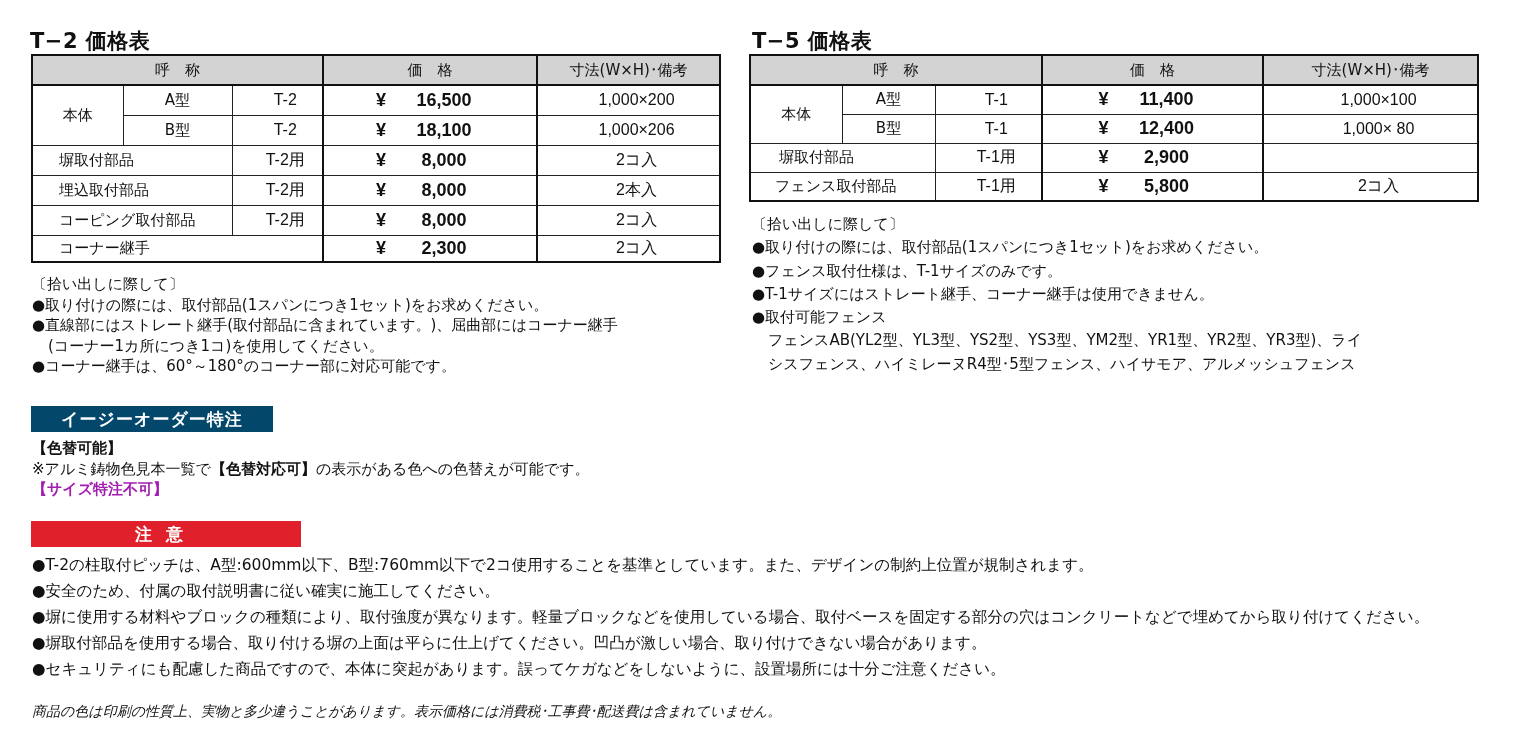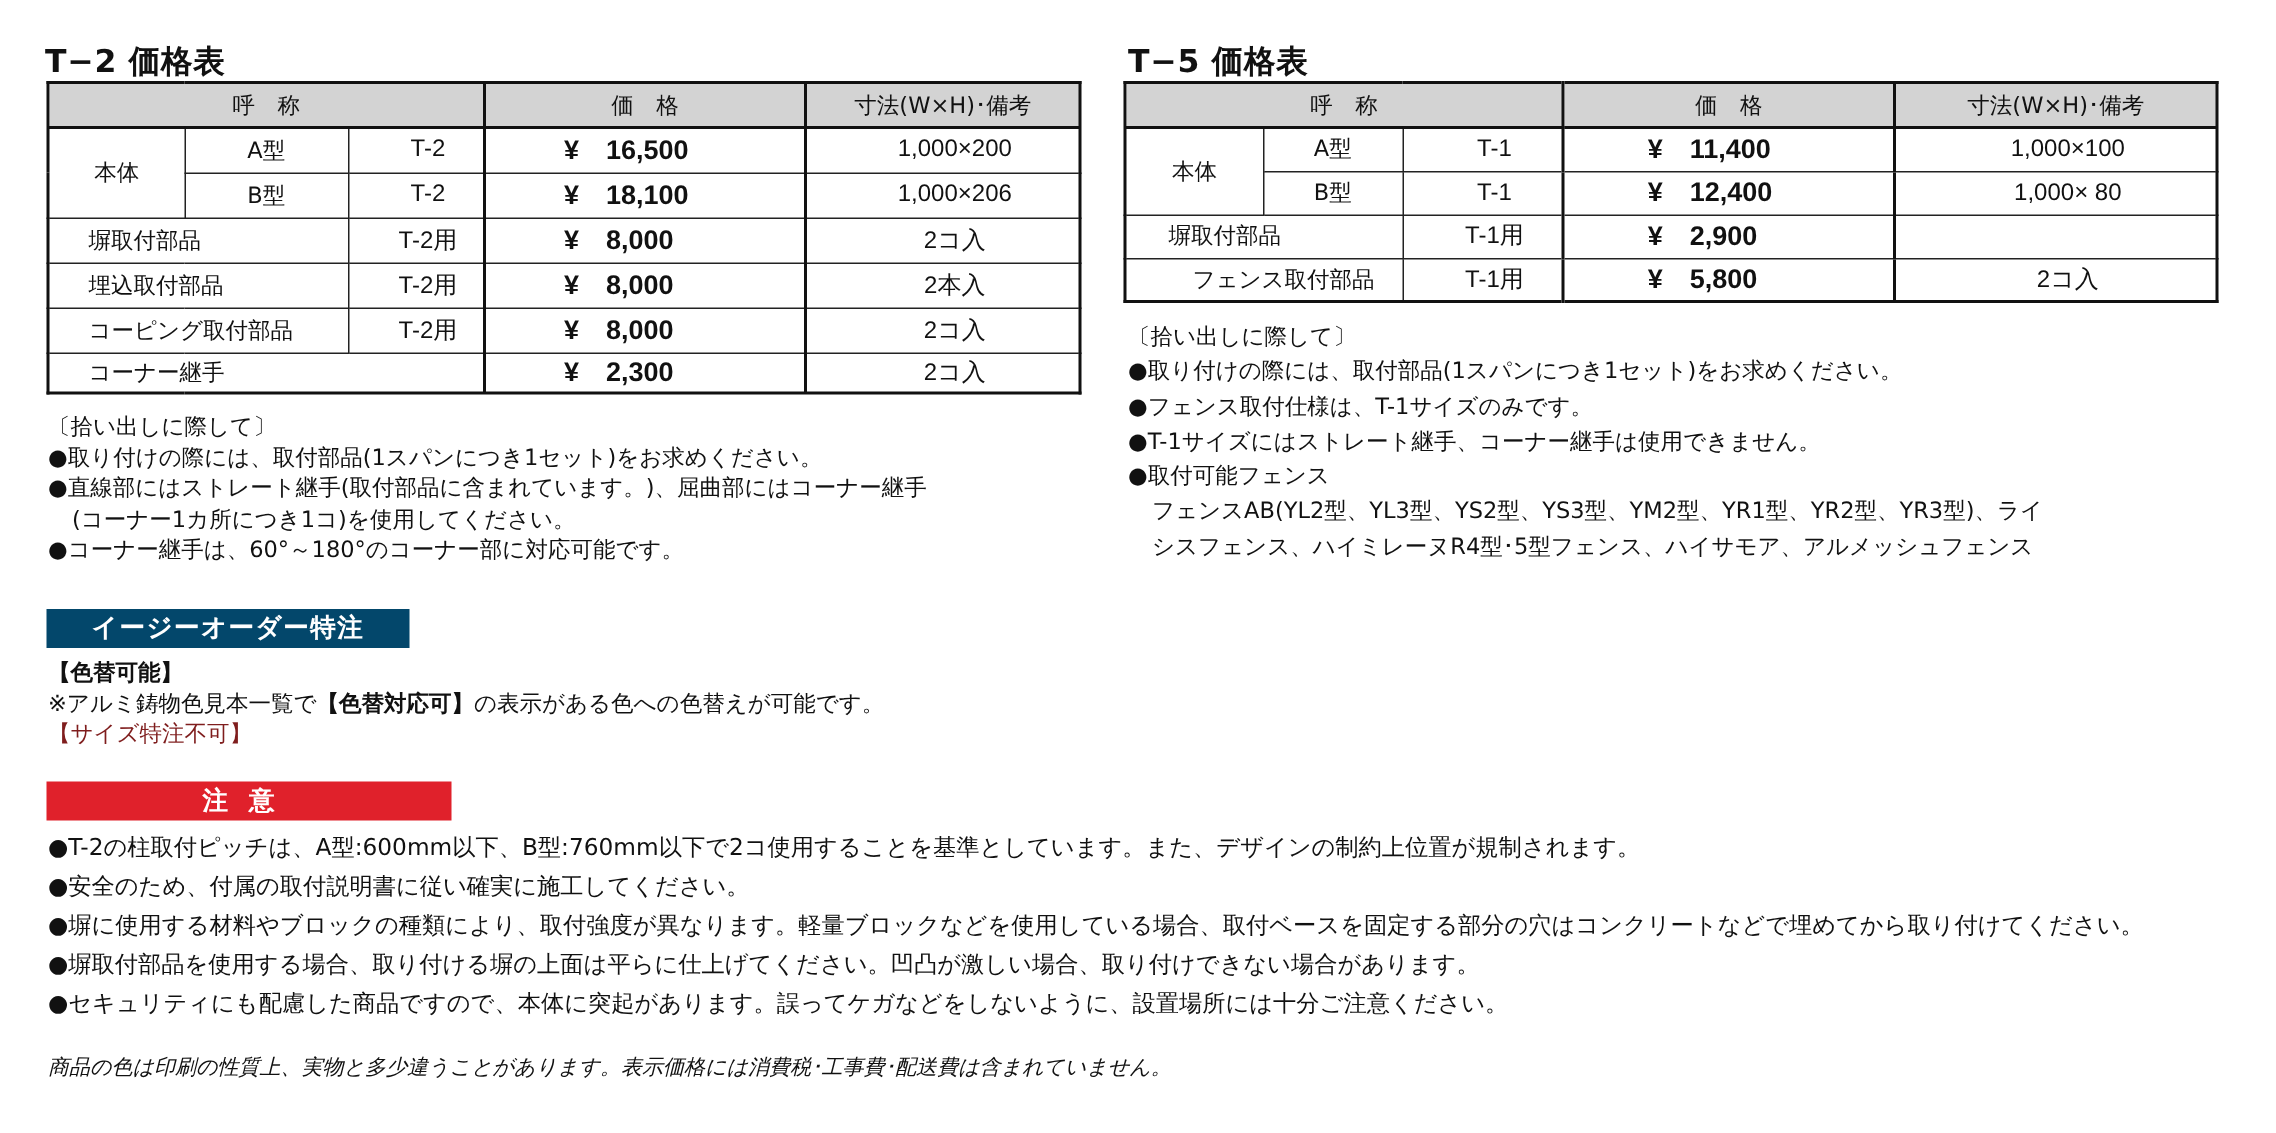--- a/index.html
+++ b/index.html
@@ -9,31 +9,31 @@
   .title { font-weight:bold; font-size:21px; letter-spacing:0.5px; color:#111; }
   table.price { position:absolute; border-collapse:collapse; table-layout:fixed;
                 border:2px solid #111; font-size:15px; }
   table.price td, table.price th { border:1px solid #222; padding:0; text-align:center;
                 vertical-align:middle; white-space:nowrap; overflow:hidden; }
   table.price th { background:#d3d3d3; font-weight:normal; height:28px; border-bottom:2px solid #111; }
   table.price th.sep, table.price td.sep { border-right:2px solid #111; }
   table.price td.left { text-align:left; padding-left:26px; }
   table.price td.price { font-weight:bold; font-size:18px; font-family:"Liberation Sans", sans-serif; }
   table.price td.price .yen { display:inline-block; width:28px; text-align:left; }
-  table.price td.price .num { display:inline-block; width:80px; text-align:left; }
+  table.price td.price .num { display:inline-block; width:80px; text-align:center; }
   table.price td.mono { font-family:"Liberation Sans", sans-serif; font-size:16px;padding-left:16px; }
   .notes { font-size:15px; line-height:20.5px; color:#111; }
   .notes div { white-space:nowrap; }
   .indent { padding-left:16px; }
   .banner { position:absolute; color:#fff; font-weight:bold; font-size:17px; text-align:center;
             height:26px; line-height:26px; letter-spacing:1px; }
   .banner.navy { background:#03476b; }
   .banner.red { background:#e0212b; letter-spacing:14px; }
   .bold { font-weight:bold; }
-  .pink { color:#7f1d1d; font-weight:normal; }
+  .pink { color:#a21caf; font-weight:bold; }
   .caution { font-size:15.5px; line-height:26px; }
   .caution div { white-space:nowrap; }
   .footer { font-size:14px;font-style:italic; }
 </style>
 </head>
 <body>
 
 <div class="abs title" style="left:30px; top:27px;">T−2 価格表</div>
 
 <table class="price" style="left:31px; top:54px; width:690px;">
@@ -126,21 +126,21 @@
     <td class="sep price"><span class="yen">¥</span><span class="num">12,400</span></td>
     <td class="mono" style="white-space:pre">1,000× 80</td>
   </tr>
   <tr style="height:29px">
     <td colspan="2" class="left" style="padding-left:28px">塀取付部品</td>
     <td class="sep mono">T-1用</td>
     <td class="sep price"><span class="yen">¥</span><span class="num">2,900</span></td>
     <td class="mono"></td>
   </tr>
   <tr style="height:29px">
-    <td colspan="2" class="left" style="padding-left:44px">フェンス取付部品</td>
+    <td colspan="2" class="left" style="padding-left:24px">フェンス取付部品</td>
     <td class="sep mono">T-1用</td>
     <td class="sep price"><span class="yen">¥</span><span class="num">5,800</span></td>
     <td class="mono">2コ入</td>
   </tr>
 </tbody>
   </table>
 
 <div class="abs notes" style="left:752px; top:213px; line-height:23.3px;">
   <div>〔拾い出しに際して〕</div>
   <div>●取り付けの際には、取付部品(1スパンにつき1セット)をお求めください。</div>

